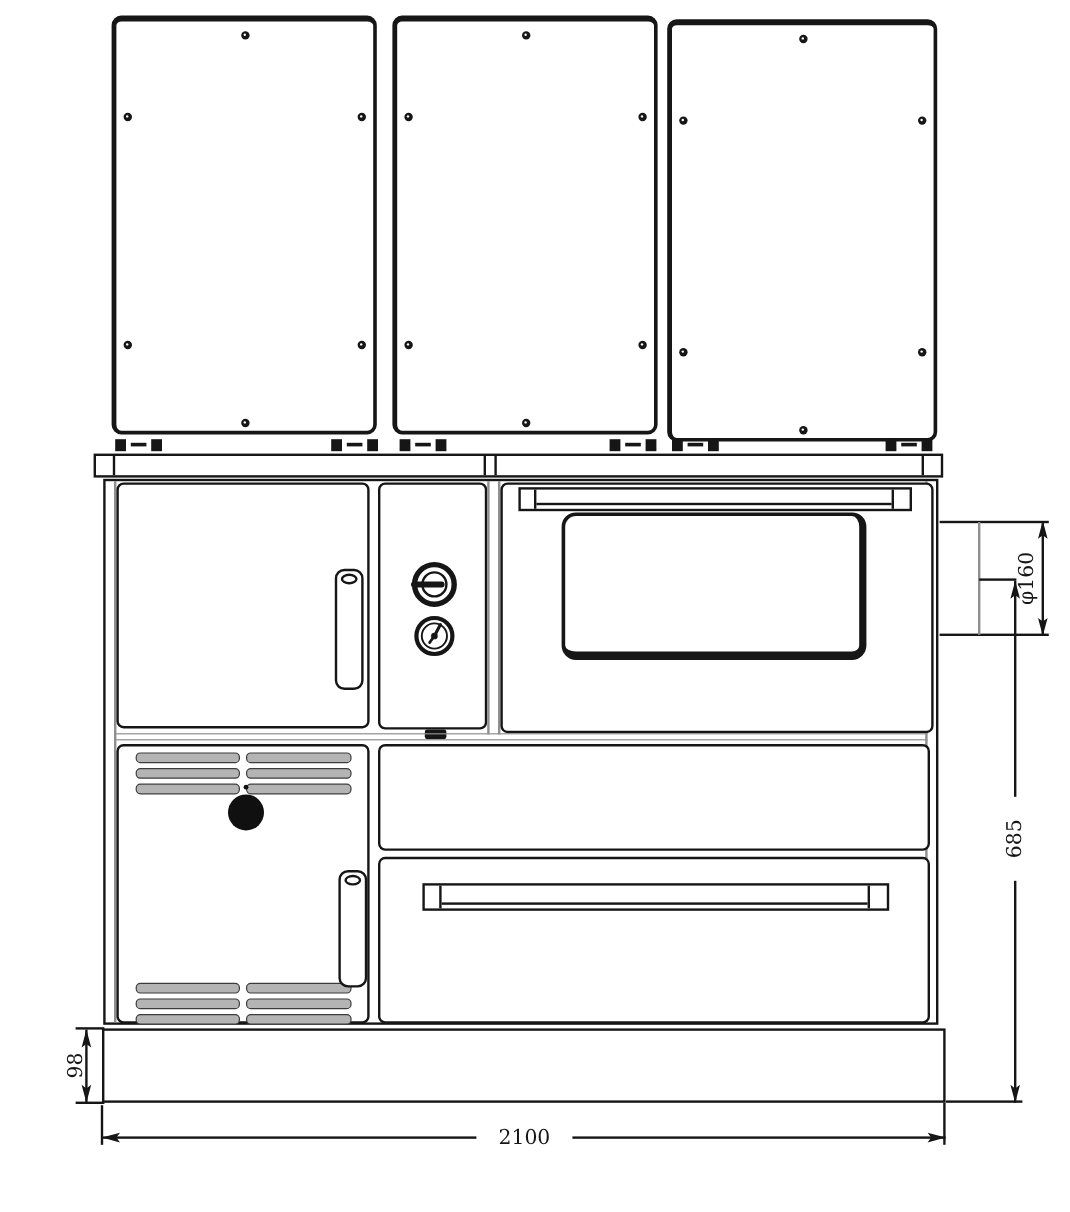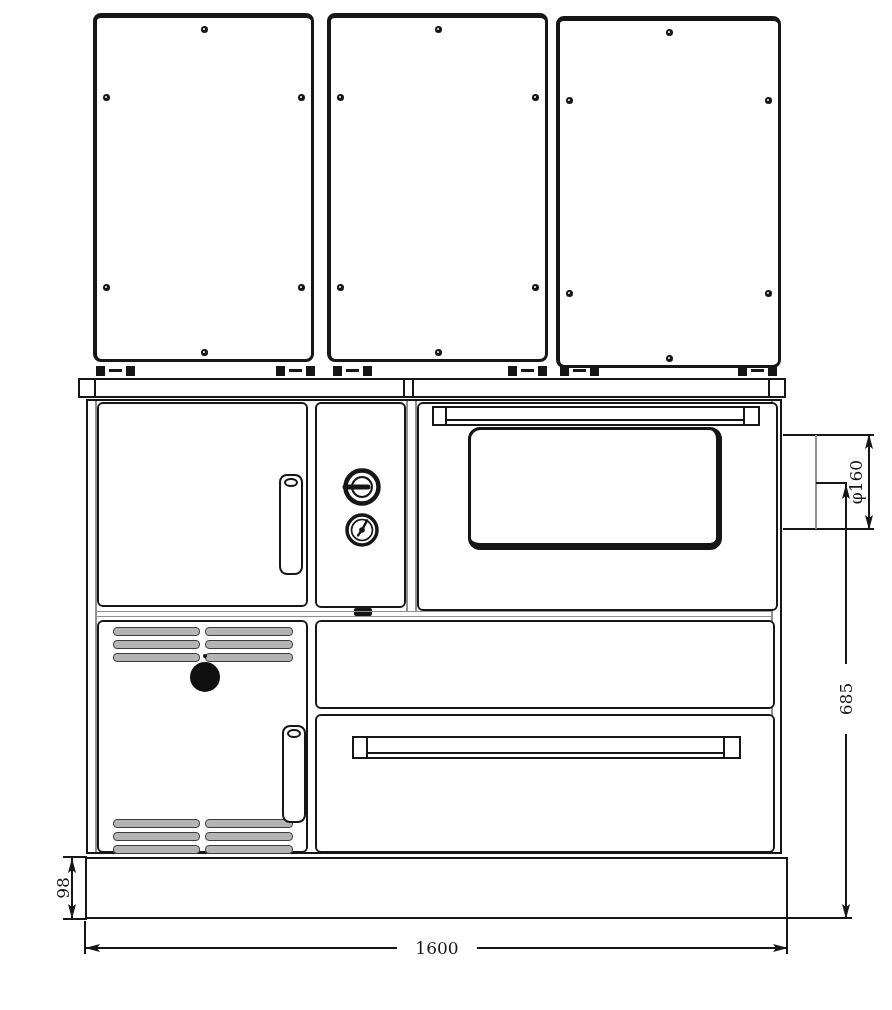--- a/index.html
+++ b/index.html
@@ -208,15 +208,15 @@
 
   <div class="ln" style="left:84px;top:921px;width:2px;height:33px;"></div>
   <div class="ln" style="left:786px;top:919px;width:2px;height:35px;"></div>
   <div class="ln" style="left:85px;top:947px;width:703px;height:2px;"></div>
   <svg class="arrow" style="left:85px;top:943px;" width="16" height="10">
       <polygon points="0,5 15,1 12,5 15,9"></polygon>
     </svg>
   <svg class="arrow" style="left:772px;top:943px;" width="16" height="10">
       <polygon points="16,5 1,1 4,5 1,9"></polygon>
     </svg>
-  <div class="dimtext wbg" style="left:397px;top:938px;width:80px;height:20px;">1600</div>
+  <div class="dimtext wbg" style="left:397px;top:938px;width:80px;height:20px;">2100</div>
 
 </div>
 
 </body></html>

